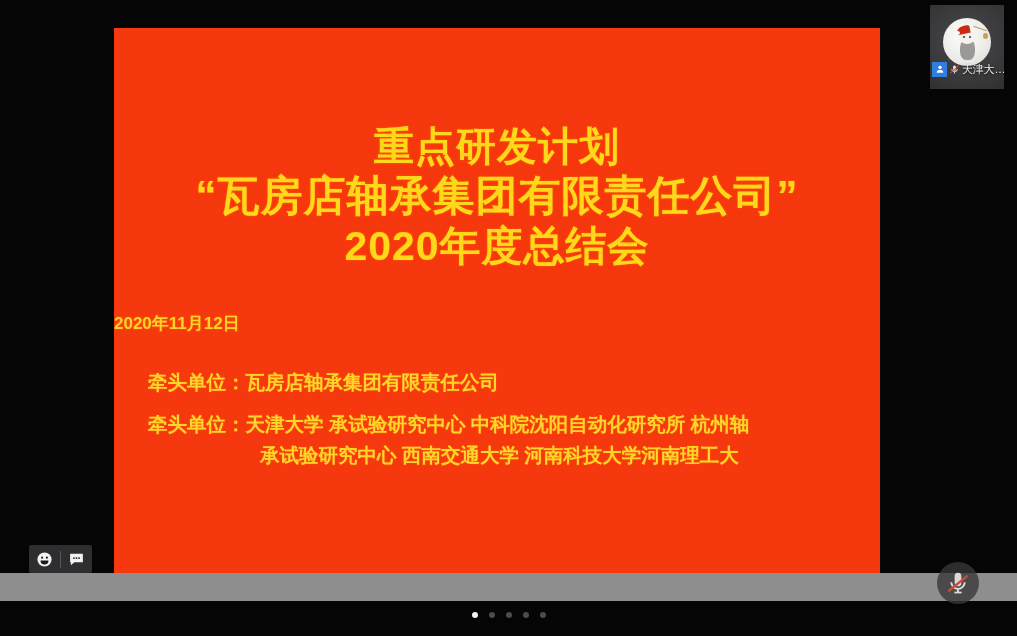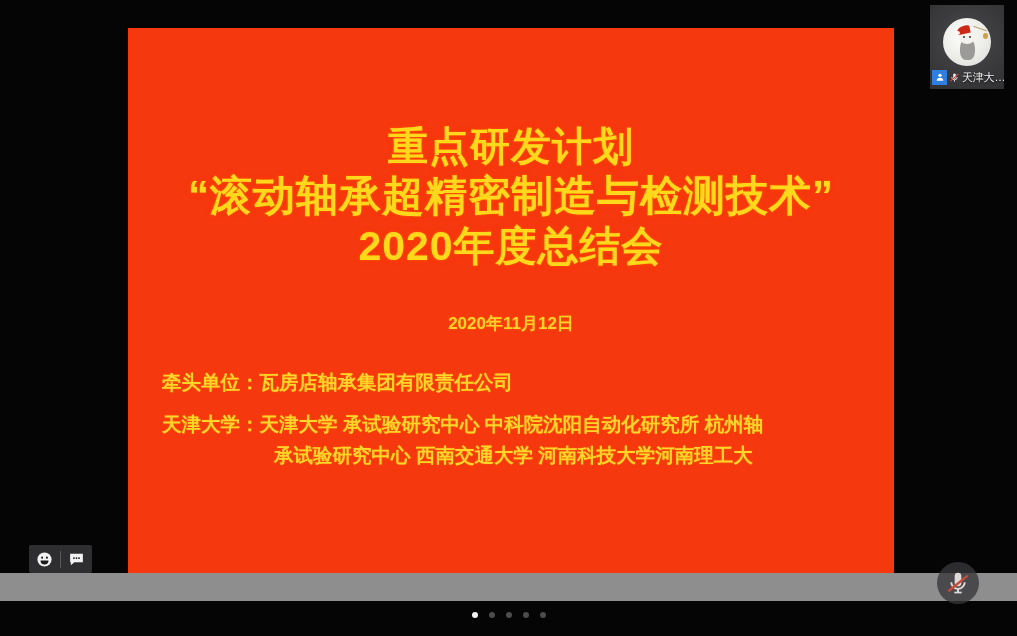--- a/index.html
+++ b/index.html
@@ -11,41 +11,40 @@
   }
   #app {
     position: relative;
     width: 1017px; height: 636px;
     background: #050505;
   }
 
   
   #slide {
     position: absolute;
-    left: 128px; top: 28px;
+    left: 114px; top: 28px;
     width: 766px; height: 545px;
     background: #F6380E;
     overflow: hidden;
   }
 
   .slide-title {
     text-align: center;
     color: #FFD81C;
     font-weight: bold;
     letter-spacing: 1px;
     text-shadow: 0 0 2px rgba(255,110,0,.9), 0 0 5px rgba(255,60,0,.6);
     line-height: 1.14;
   }
   #title-line1 { font-size: 40px; margin-top: 96px; }
   #title-line2 { font-size: 42px; margin-top: 2px; }
   #title-line3 { font-size: 41px; margin-top: 4px; }
 
   #slide-date {
     margin-top: 42px;
-    text-align: center;
     color: #FFD227;
     font-size: 17px;
     font-weight: bold;
     text-shadow: 0 0 2px rgba(255,120,0,.8);
   }
 
   .slide-body {
     margin: 0 0 0 34px;
     color: #FFD52A;
     font-size: 19.5px;
@@ -114,21 +113,21 @@
     transform: rotate(18deg);
   }
   #avatar .ornament-ball {
     position: absolute; left: 40px; top: 15px;
     width: 5px; height: 6px; border-radius: 50%;
     background: #c8a04a;
   }
 
   #tile-footer {
     position: absolute;
-    left: 0; bottom: 4px;
+    left: 0; bottom: 12px;
     width: 100%; height: 16px;
     display: flex; align-items: center;
     padding-left: 2px;
   }
   #tile-host-badge {
     width: 15px; height: 15px;
     background: #2f7fe0;
     display: flex; align-items: center; justify-content: center;
     flex: none;
   }
@@ -205,30 +204,30 @@
 </style>
 </head>
 <body>
 
 <div id="app">
 
   <div id="slide">
 
     <div class="slide-title" id="title-line1">重点研发计划</div>
 
-    <div class="slide-title" id="title-line2">“滚动轴承超精密制造与检测技术”</div>
+    <div class="slide-title" id="title-line2">“瓦房店轴承集团有限责任公司”</div>
 
     <div class="slide-title" id="title-line3">2020年度总结会</div>
 
     <div id="slide-date">2020年11月12日</div>
 
     <div class="slide-body" id="body-lead">牵头单位：瓦房店轴承集团有限责任公司</div>
 
     <div class="slide-body" id="body-members">
-      <span class="hang"><span>天津大学：</span><span>天津大学  承试验研究中心  中科院沈阳自动化研究所  杭州轴</span></span>
+      <span class="hang"><span>牵头单位：</span><span>天津大学  承试验研究中心  中科院沈阳自动化研究所  杭州轴</span></span>
       <span class="hang ind">承试验研究中心  西南交通大学  河南科技大学河南理工大</span>
     </div>
 
   </div>
 
   <div id="video-tile">
     <div id="tile-bg"></div>
 
     <div id="avatar">
       <div class="ornament-line"></div>

